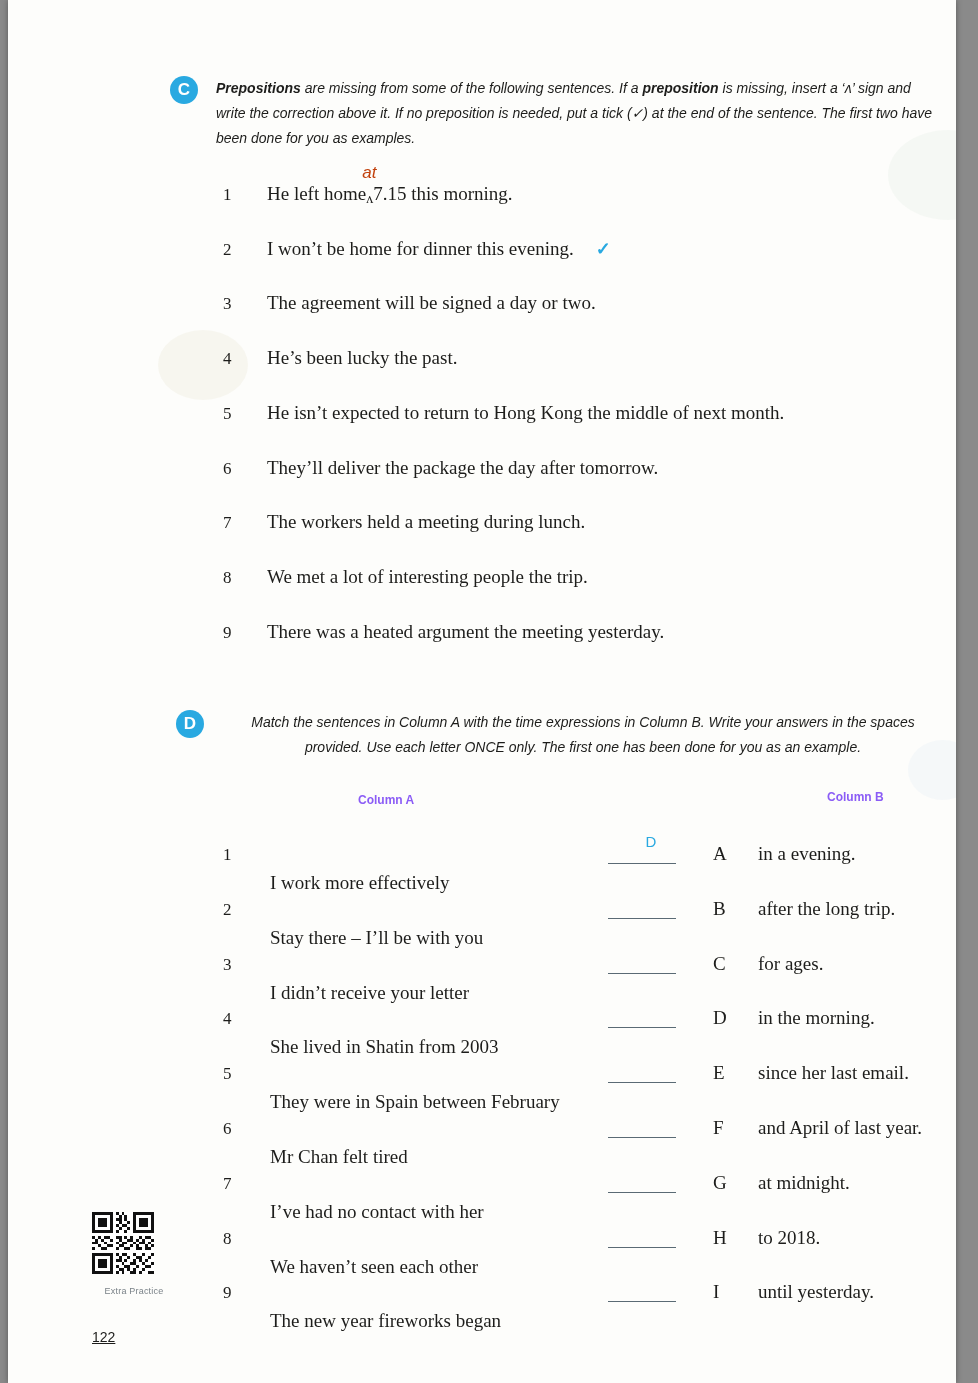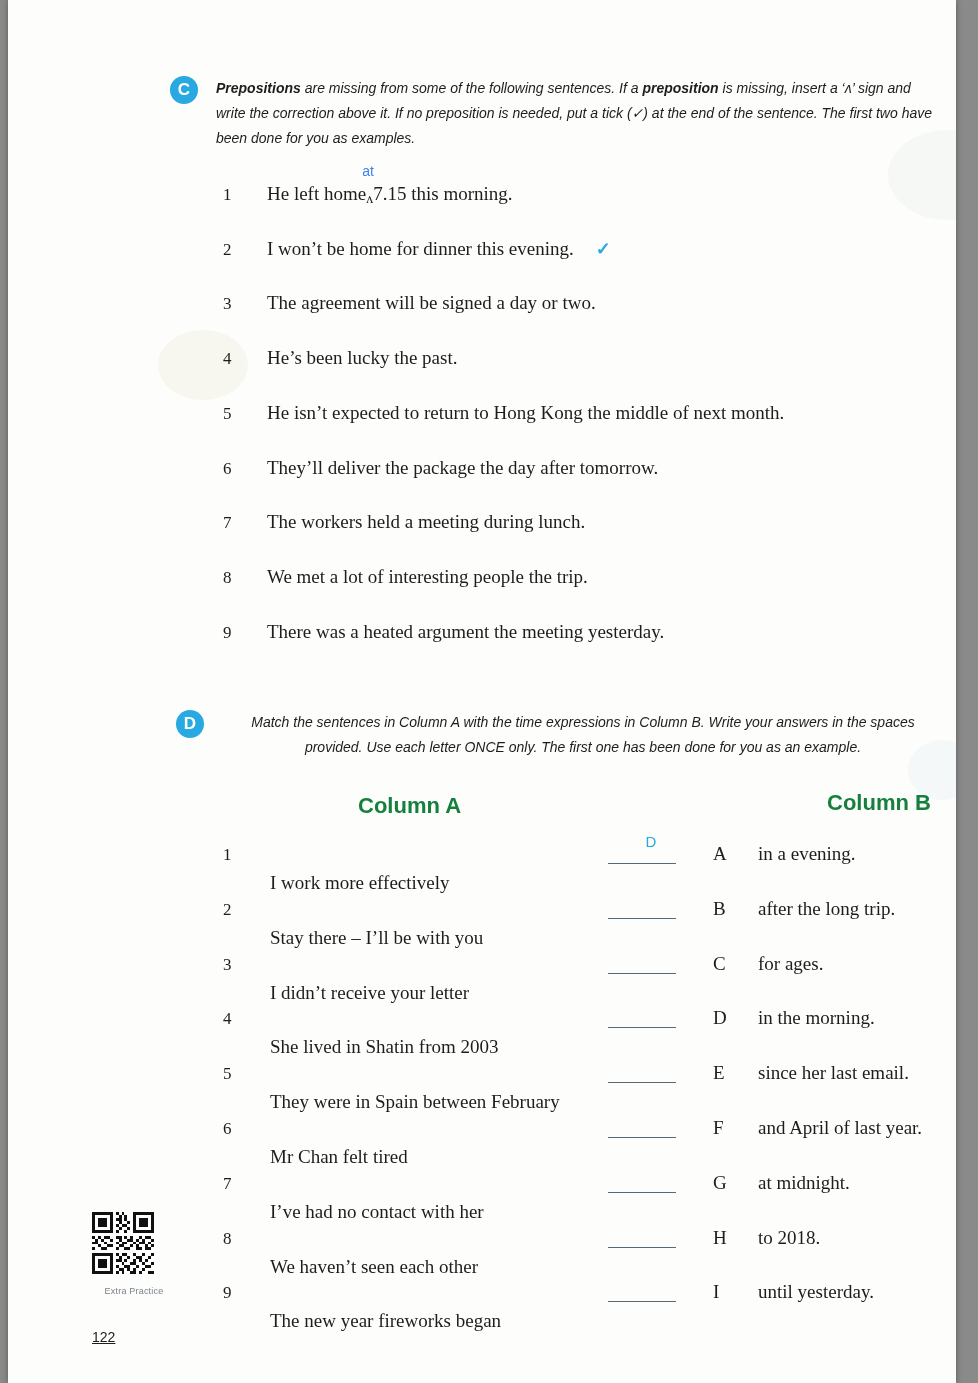--- a/index.html
+++ b/index.html
@@ -87,38 +87,39 @@
   .ins-caret {
     color: #1d1d1b;
     font-size: 14px;
     position: relative;
     top: 3px;
   }
   .ins-word {
     position: absolute;
     left: -4px;
     top: -20px;
-    color: #3b82f6;
-    font-family: "Liberation Sans", sans-serif;
-    font-size: 14px;
+    color: #c2410c;
+    font-family: "Liberation Sans", sans-serif;
+    font-size: 17px;
     font-weight: normal;
+    font-style: italic;
   }
   .tick {
     color: #29a9e1;
     font-size: 18px;
     font-weight: bold;
     margin-left: 22px;
   }
 
   .col-head {
     position: absolute;
     font-family: "Liberation Sans", sans-serif;
     font-weight: bold;
-    font-size: 22px;
-    color: #15803d;
+    font-size: 12px;
+    color: #8b5cf6;
   }
 
   .m-row {
     position: absolute;
     left: 215px;
     width: 700px;
     height: 30px;
   }
   .m-num {
     position: absolute;

